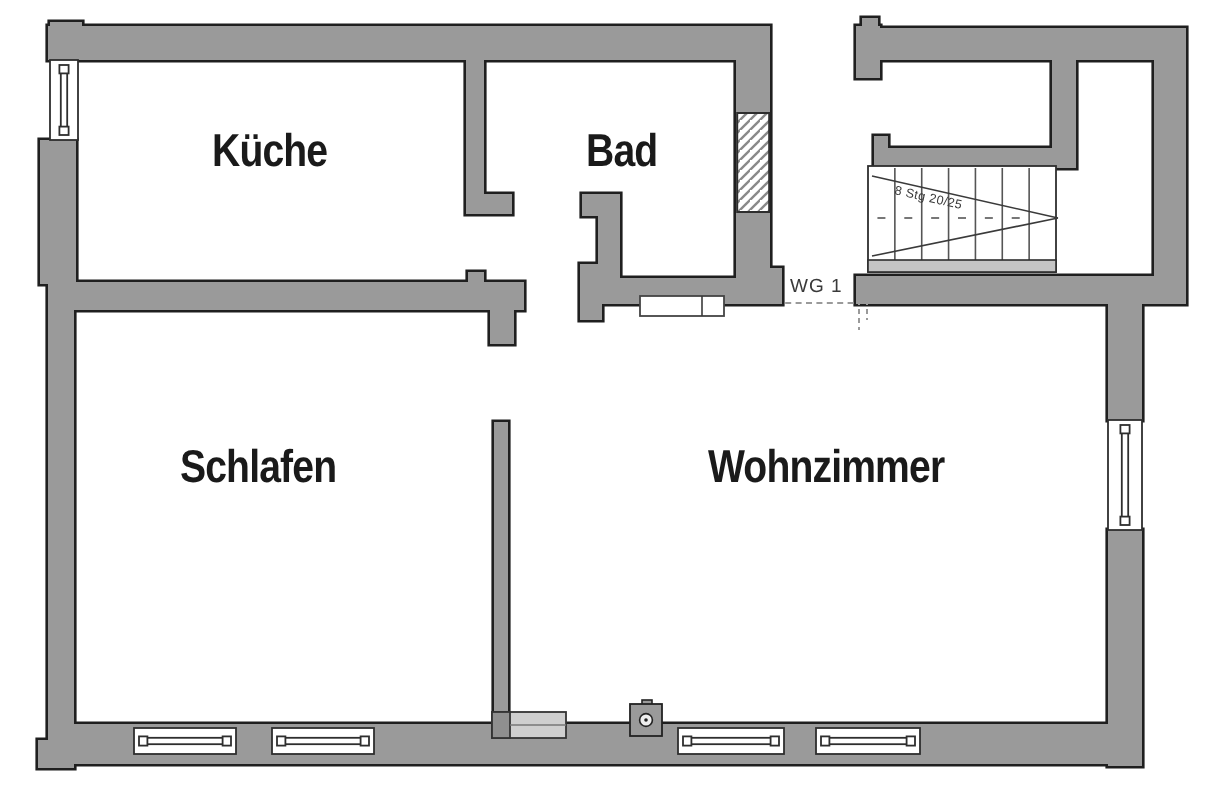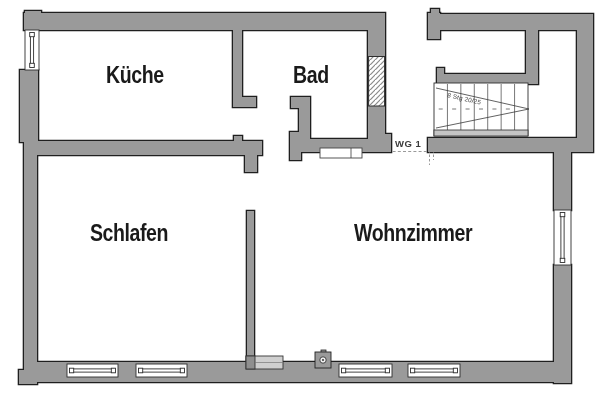--- a/index.html
+++ b/index.html
@@ -17,21 +17,21 @@
     font-size:23px;
     letter-spacing:-0.5px;
     color:var(--color-label_text,#1a1a1a);
     transform:scaleX(0.85);
     transform-origin:0 0;
     line-height:1;
     white-space:nowrap;
   }
   .unit-label{
     position:absolute;
-    font-weight:700;
+    font-weight:400;
     font-size:9.5px;
     color:var(--color-detail_line,#3a3a3a);
     letter-spacing:0.5px;
     line-height:1;
     white-space:nowrap;
   }
   #walls-outline{fill:var(--color-wall_outline,#1f1f1f);}
   #walls-fill{fill:var(--color-wall_fill,#9a9a9a);}
   .win-part{fill:#fff;stroke:#2e2e2e;stroke-width:0.9;}
   .thin{stroke:#3a3a3a;stroke-width:0.8;fill:none;}

